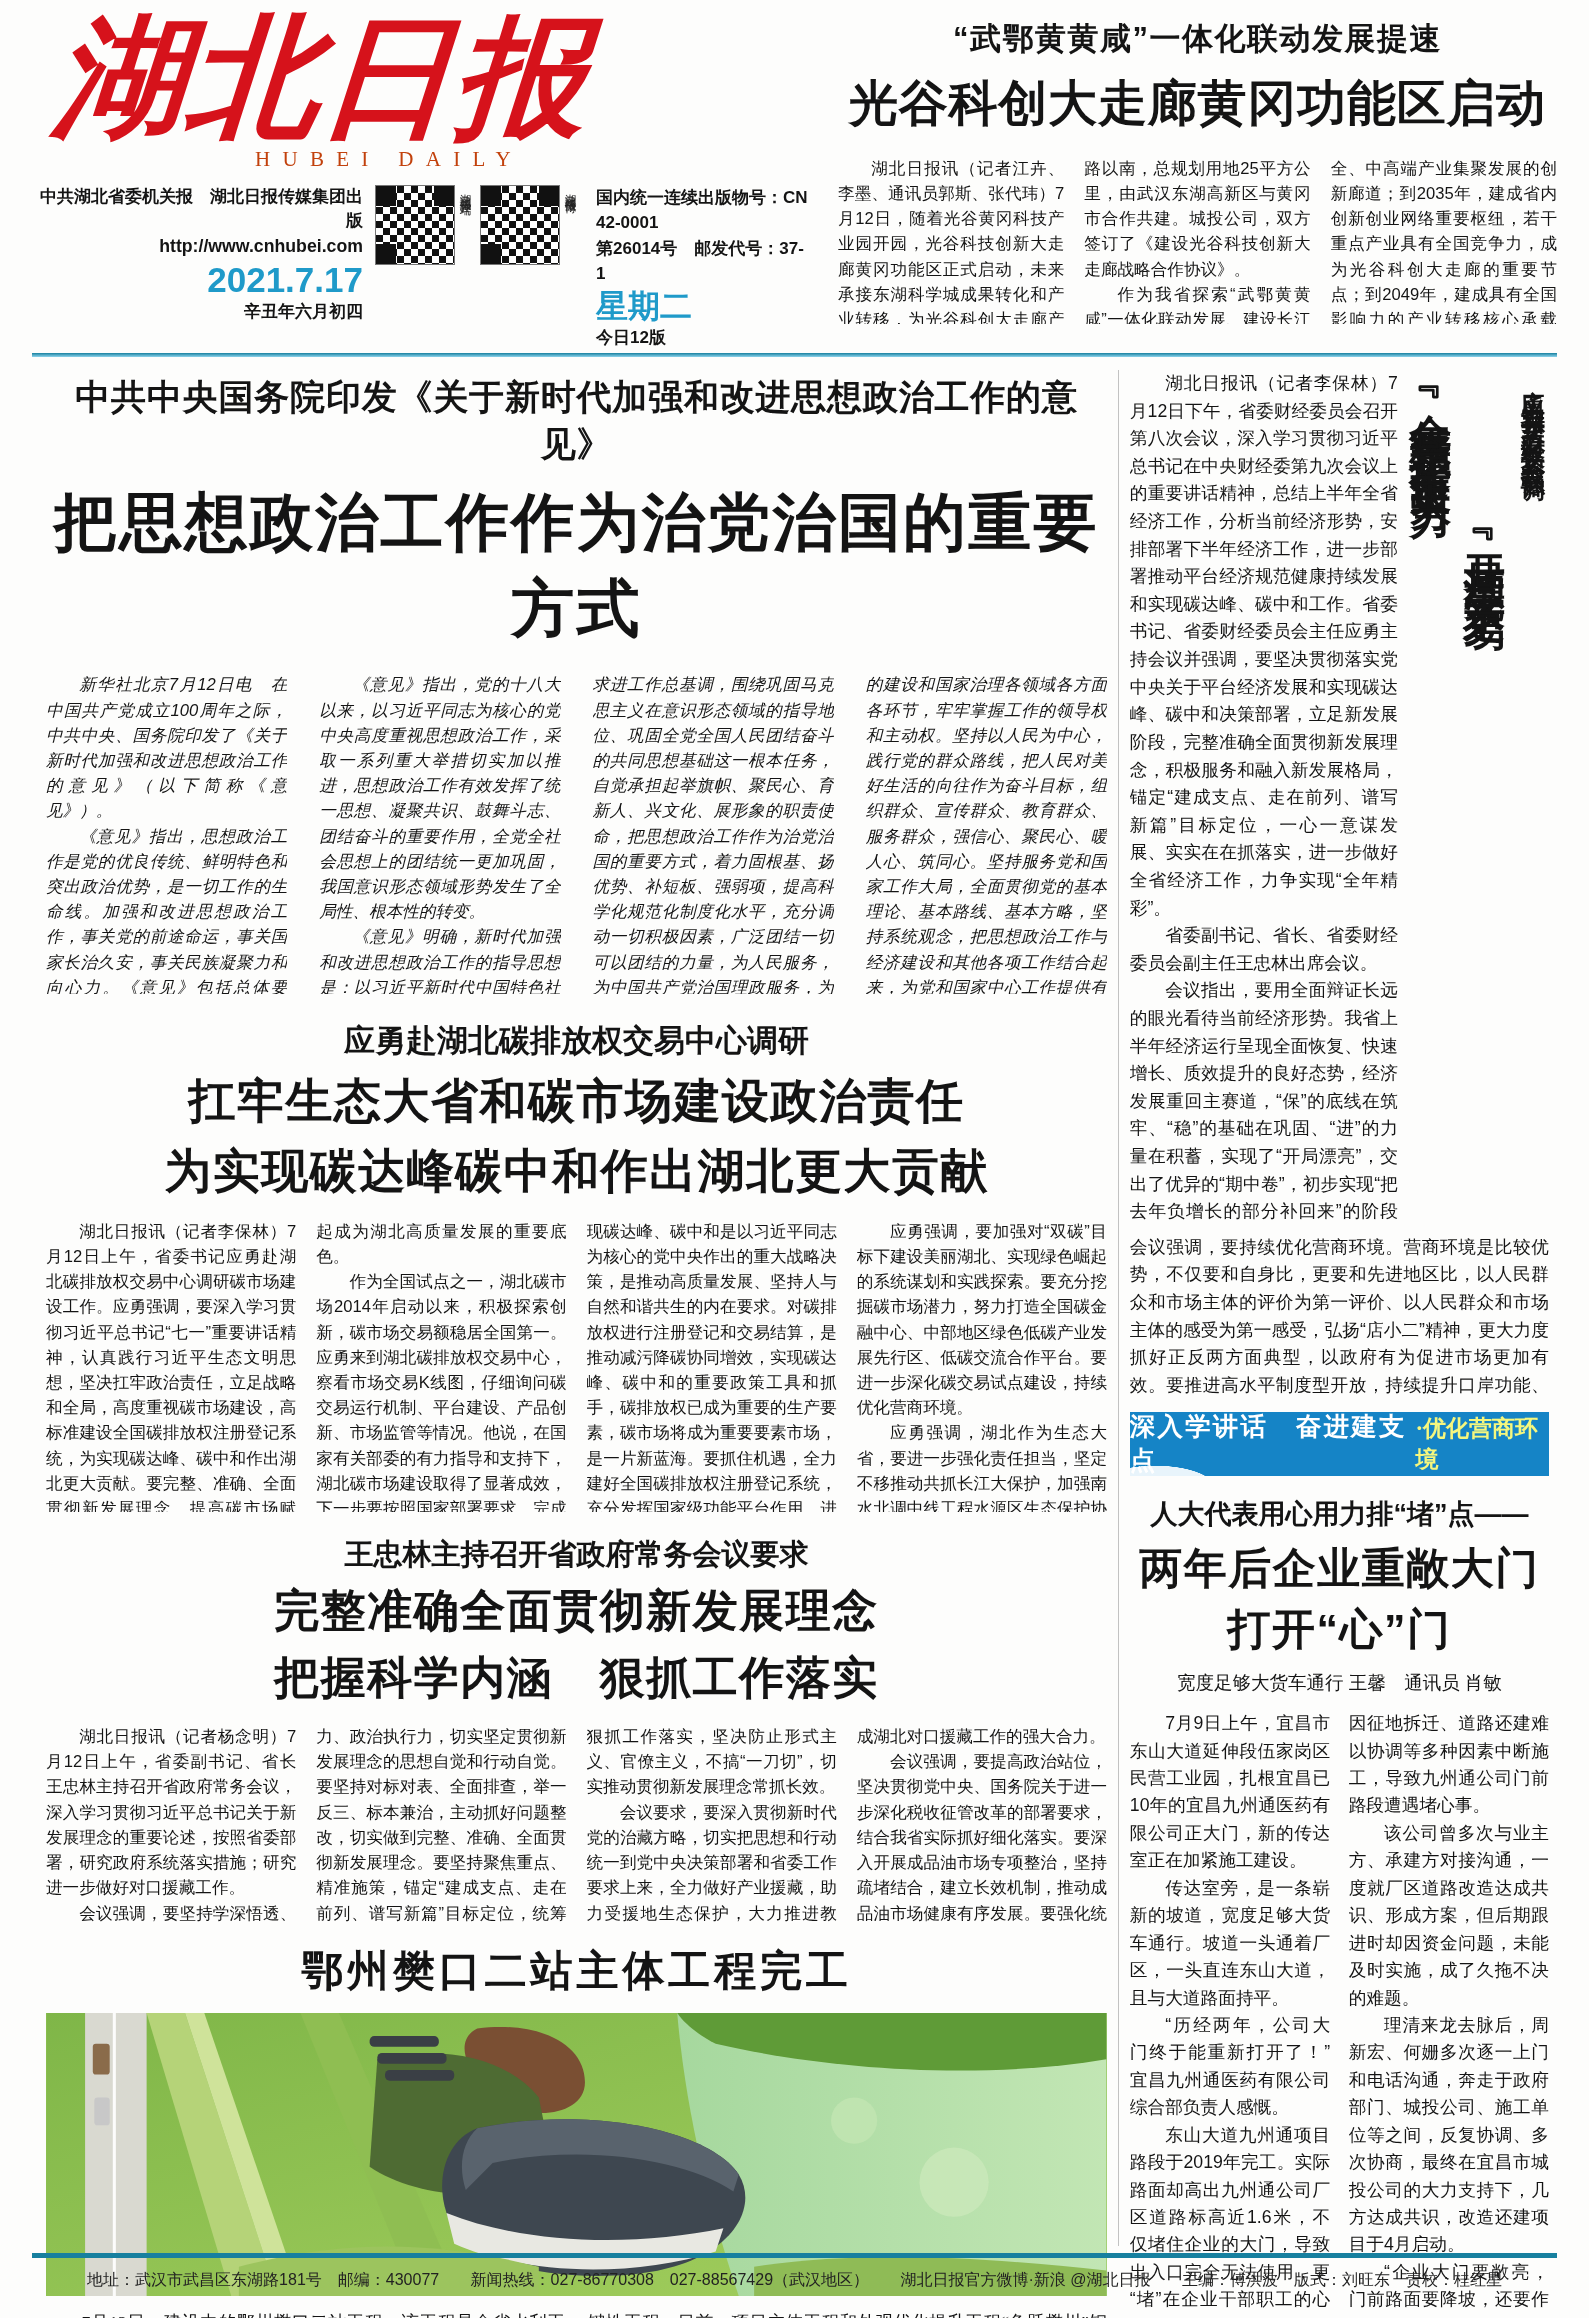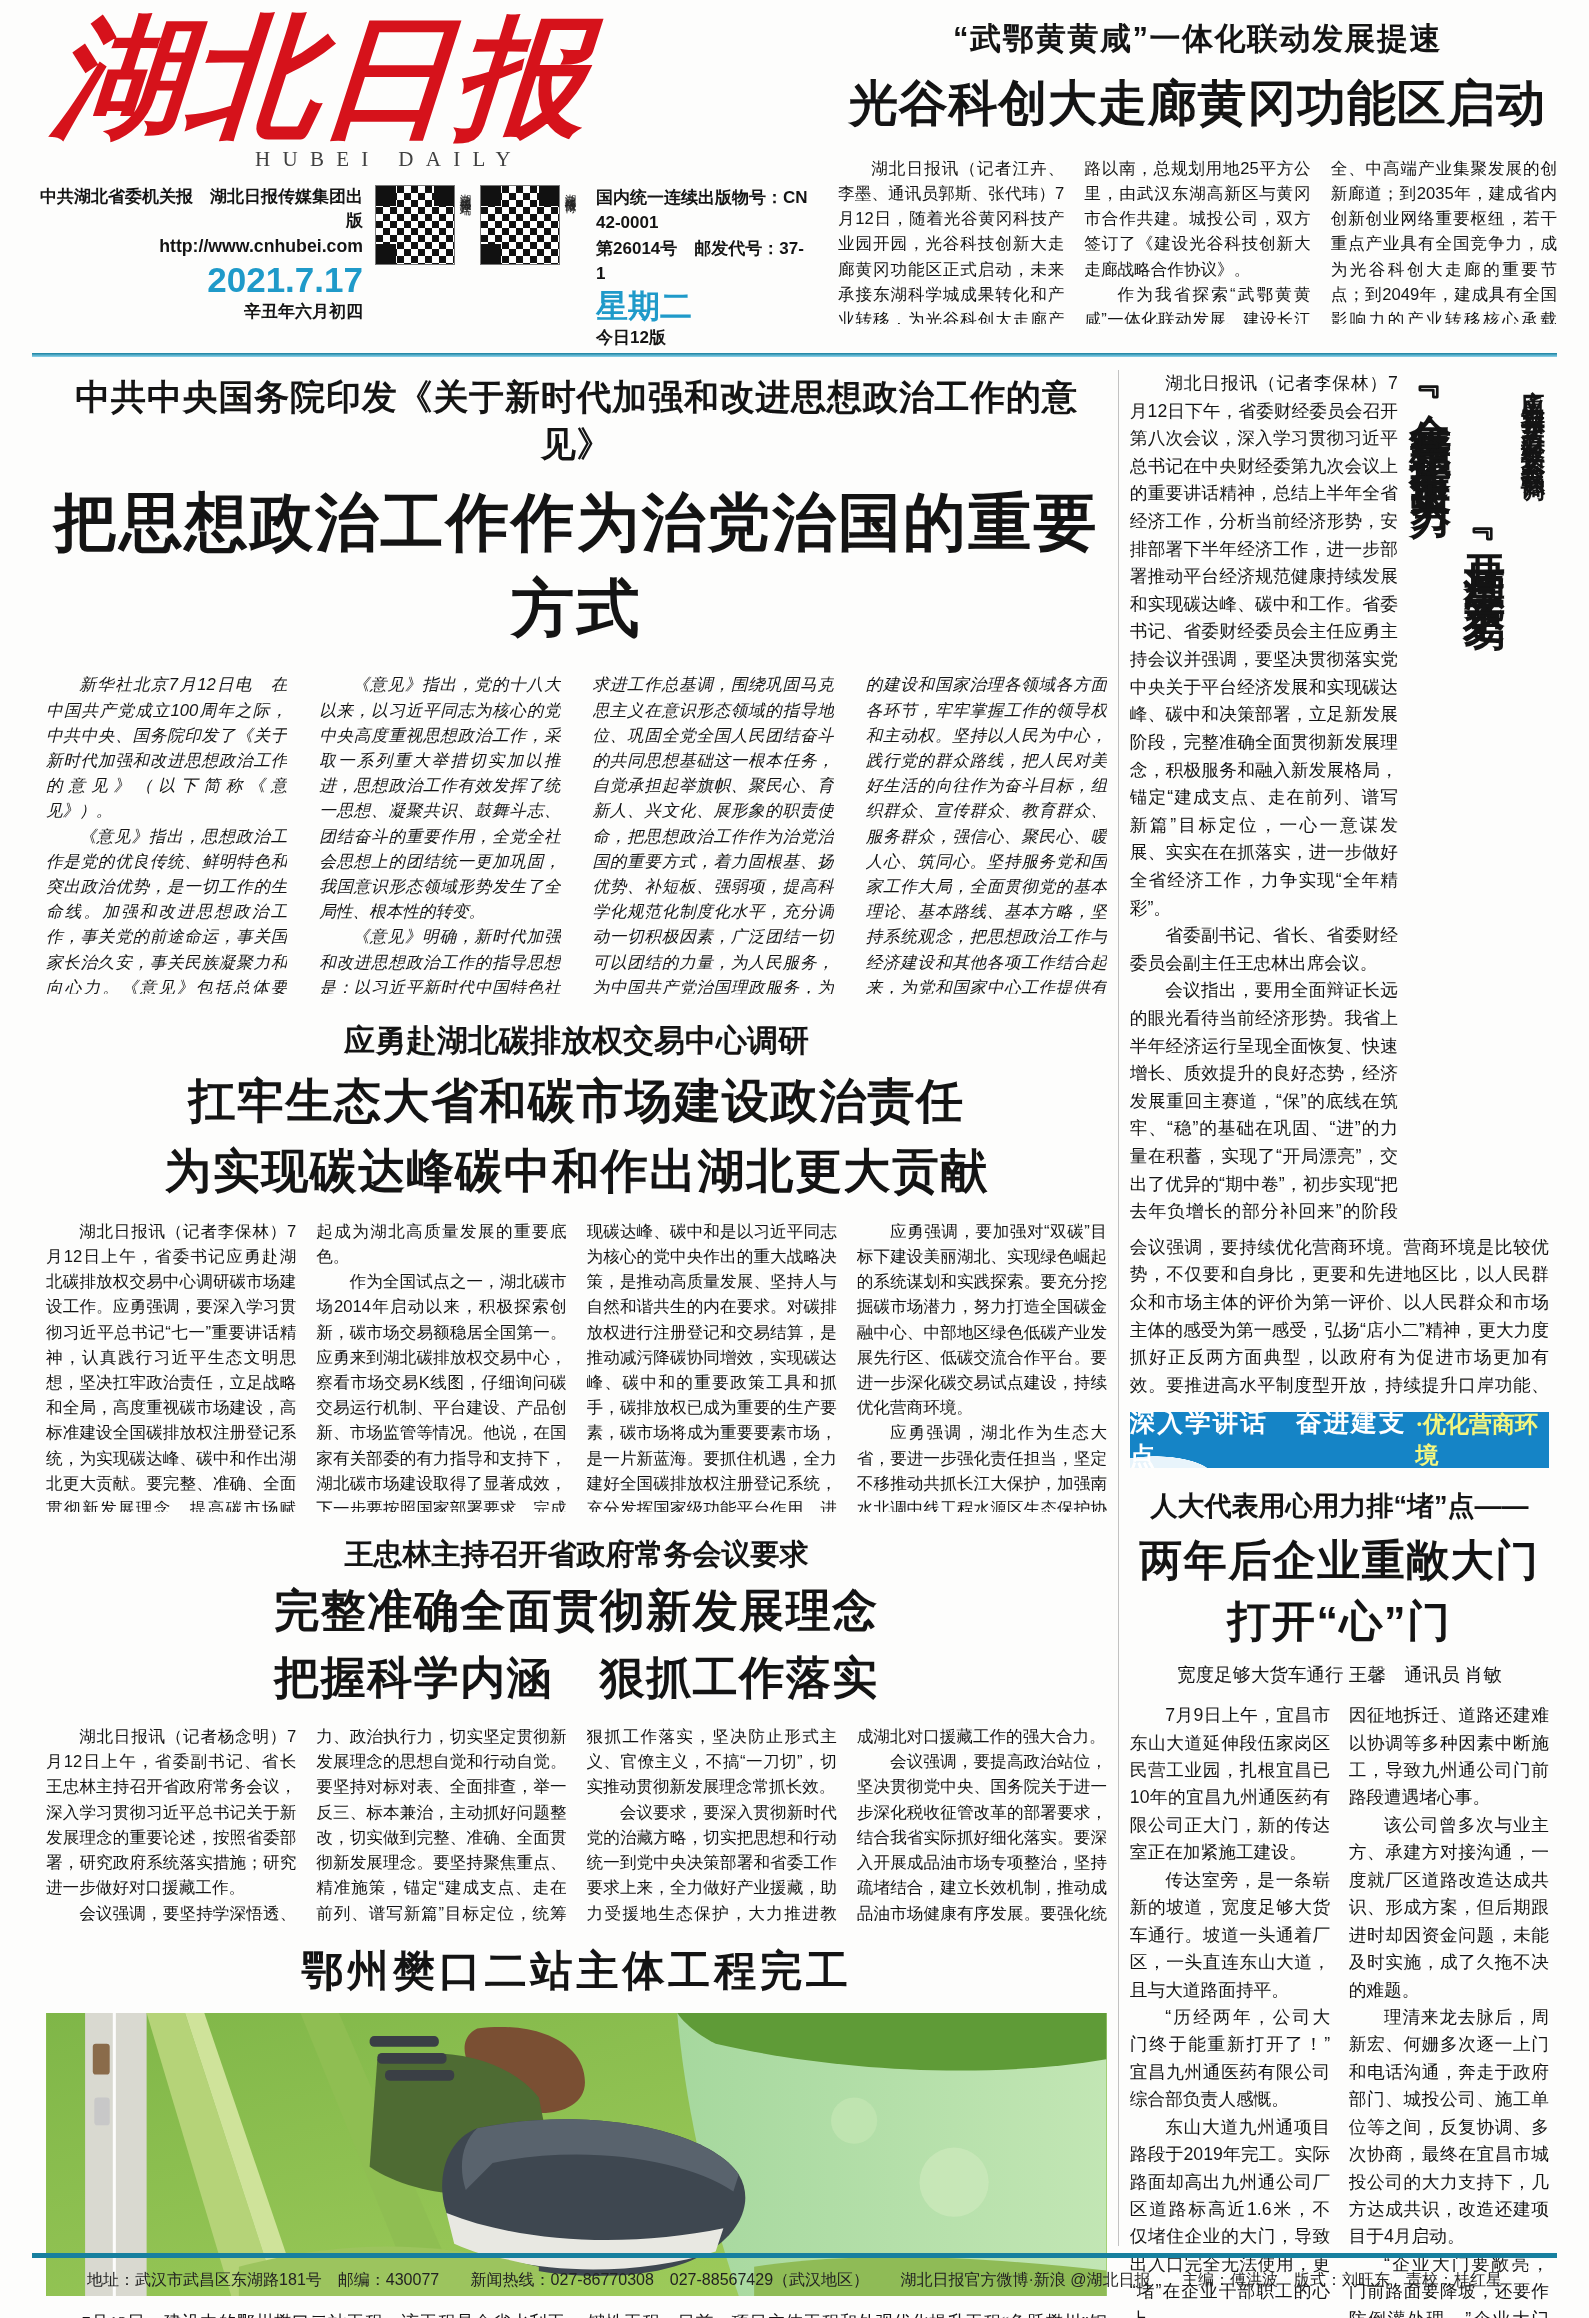--- a/index.html
+++ b/index.html
@@ -10,21 +10,21 @@
     font-family:"Liberation Sans","DejaVu Sans",sans-serif;
   }
   
   .header { position:absolute; left:32px; top:10.8px; width:1525px; height:333px; display:flex; }
   .masthead { width:778px; position:relative; }
   .logo {
     font-family:"DejaVu Serif","Liberation Serif",serif; font-weight:900; font-style:italic;
     font-size:132px; line-height:1.0; color:#d6121b; letter-spacing:1.5px;
     transform:skewX(-4deg); white-space:nowrap; margin-left:21.6px;
   }
-  .logo-en { font-family:"Liberation Serif",serif; color:#404040; font-size:21px; letter-spacing:12.3px; margin:4.6px 0 0 223px; }
+  .logo-en { font-family:"Liberation Serif",serif; color:#c2410c; font-size:21px; letter-spacing:12.3px; margin:4.6px 0 0 223px; }
   .mast-info { display:flex; margin-top:12.3px; align-items:flex-start; }
   .mast-left { width:431px; text-align:right; line-height:1.45; }
   .mast-left .l1 { font-size:17px; font-weight:bold; }
   .mast-left .l2 { font-size:17.7px; font-weight:bold; }
   .date-big { font-size:35px; font-weight:bold; color:#1f9ac9; line-height:1.15; }
   .lunar { font-size:17px; font-weight:bold; }
   .qrs { display:flex; margin-left:12.3px; }
   .qr-unit { display:flex; margin-right:7.7px; }
   .qr {
     width:80px; height:80px; border:0.8px solid #777;
@@ -80,21 +80,21 @@
   .vheads { display:flex; }
   .vcol { writing-mode:vertical-rl; text-orientation:upright; }
   .vhead { font-size:42px; font-weight:900; letter-spacing:7px; line-height:1.18; }
   .vhead.second { padding-top:3.1px; }
   .vhead.first { padding-top:145px; margin-left:4.6px; }
   .vkicker { font-size:24px; font-weight:bold; letter-spacing:5.4px; margin-left:7.7px; padding-top:1.5px; }
   .fin-cont { margin-top:10.8px; height:163px; overflow:hidden; text-align:justify; }
   .fin-cont p { font-size:17.7px; line-height:1.56; text-indent:2em; }
   .fin-cont p:first-child { text-indent:0; }
   .banner {
-    margin-top:15.4px; height:56px; position:relative; overflow:hidden;
+    margin-top:15.4px; height:64px; position:relative; overflow:hidden;
     background:
       radial-gradient(108px 40px at 6% 118%, #e8f4fb 0 54%, rgba(0,0,0,0) 55%),
       radial-gradient(177px 54px at -4% 150%, #d6121b 0 60%, rgba(0,0,0,0) 61%),
       #1584c6;
     display:flex; align-items:center; 
   }
   .banner .b1 { color:#fff; font-size:25.4px; font-weight:900; letter-spacing:2.3px; }
   .banner .b2 { color:#f5f77e; font-size:23px; font-weight:bold; font-family:"Liberation Serif",serif; margin-left:6.2px; }
   .renda { margin-top:20px; }
   .renda .kicker { font-size:27px; }

